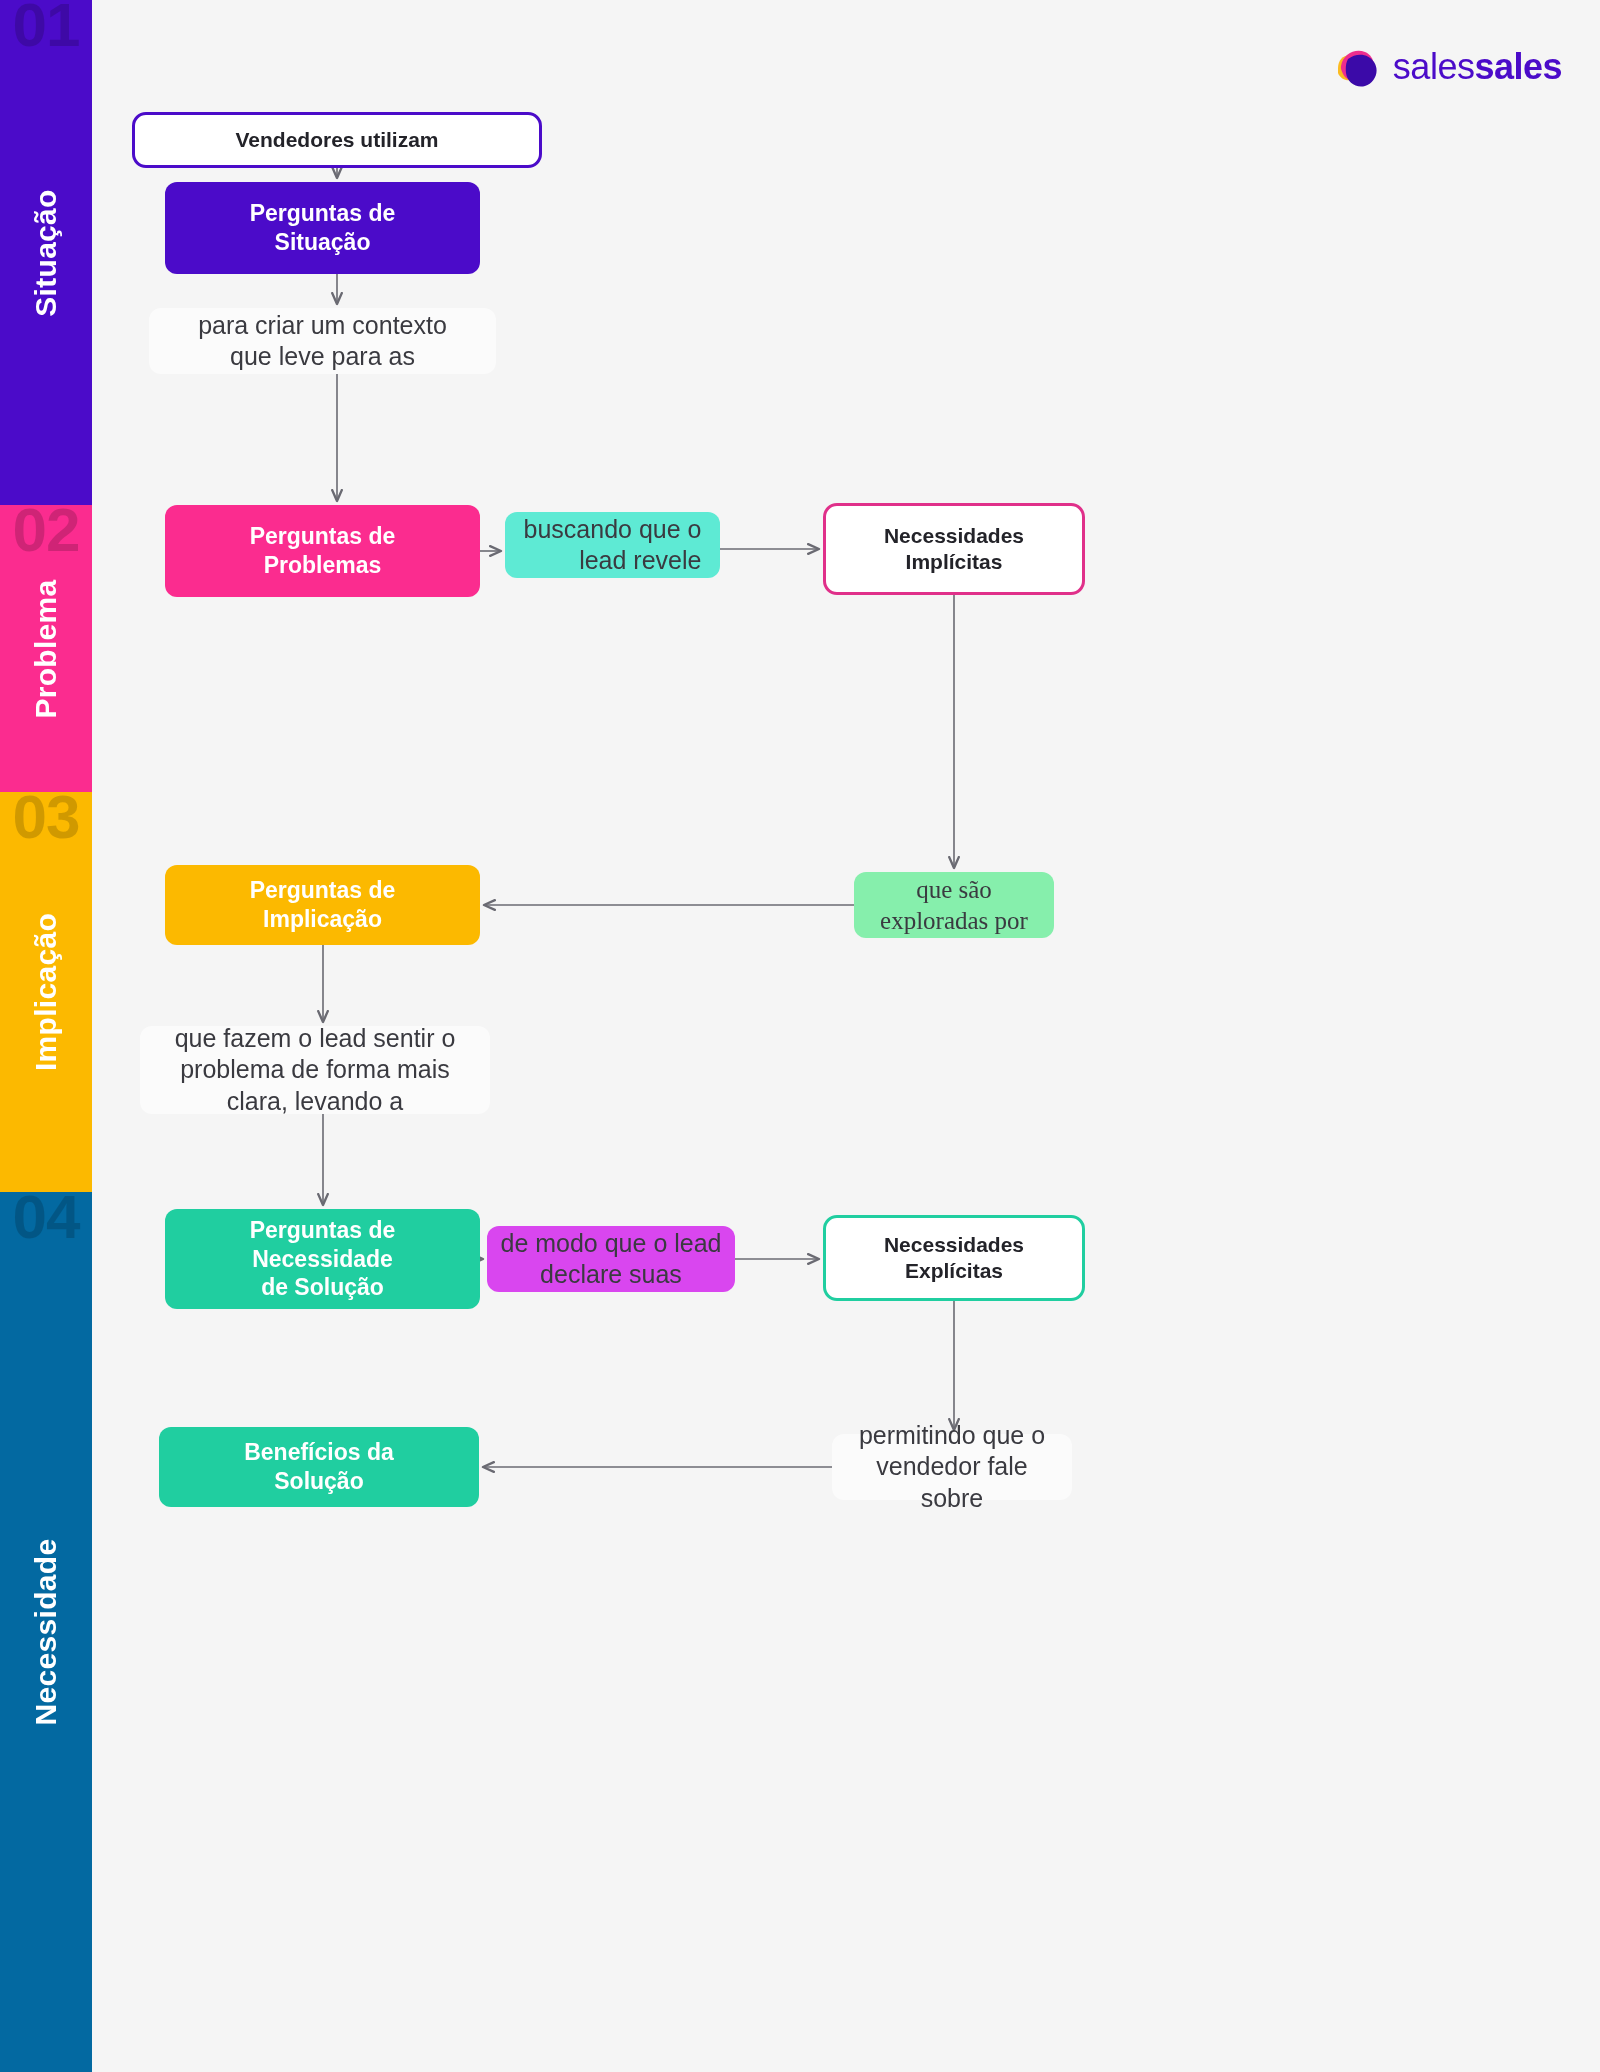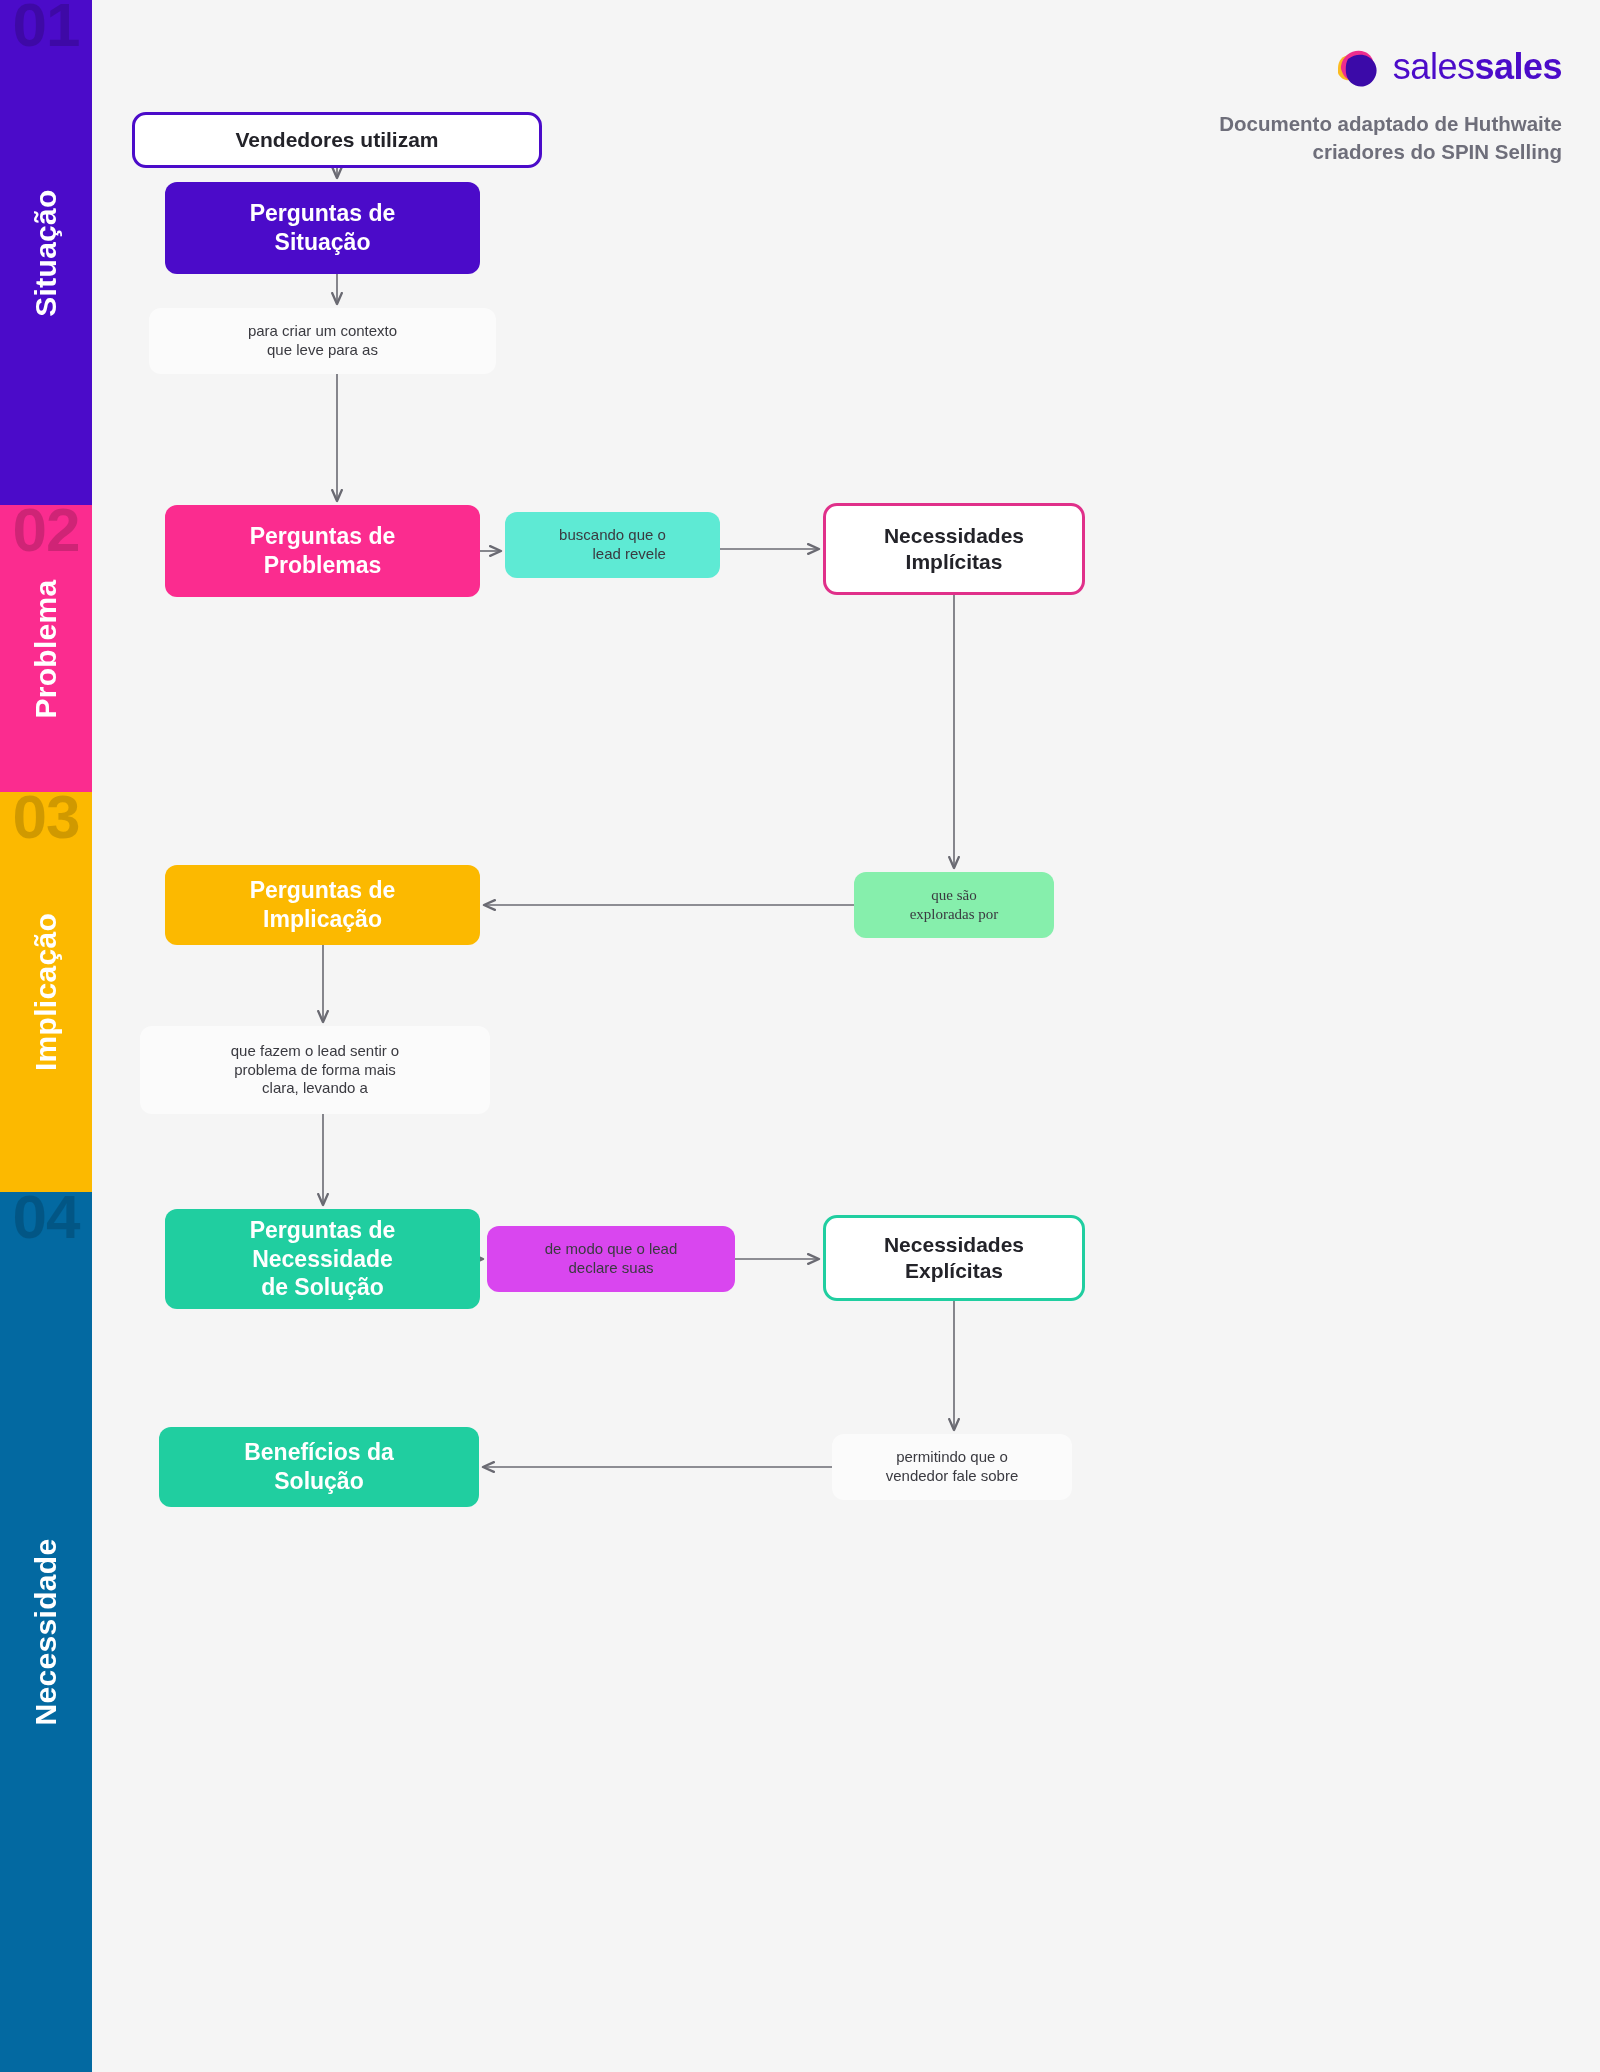--- a/index.html
+++ b/index.html
@@ -101,21 +101,21 @@
     color: #232329;
     font-weight: 700;
     font-size: 21px;
     border: 3px solid #4B0BC9;
   }
   .node.caption {
     border-radius: 12px;
     background: #fbfbfb;
     color: #3a3a40;
     font-weight: 400;
-    font-size: 15px;
+    font-size: 25px;
     padding: 6px 10px;
   }
 
   
   #wires { position: absolute; left: 0; top: 0; width: 1508px; height: 2072px; pointer-events: none; }
 </style>
 </head>
 <body>
 
 <div id="page">
@@ -143,22 +143,20 @@
 
     <div id="brand">
       <svg id="brand-mark" viewBox="0 0 46 42">
         <path d="M3 22 C3 12 11 7 18 10 C25 13 27 23 22 30 C17 37 6 35 3 27 Z" fill="#FBBB21"></path>
         <path d="M6 20 C8 8 20 2 30 6 C40 10 42 24 34 32 C26 40 12 36 8 28 C6.5 25 5.6 22.5 6 20 Z" fill="#ED2E8E"></path>
         <path d="M13 13 C22 6 34 8 39 16 C45 25 40 37 30 40 C21 42.5 12 36 11 27 C10.4 21.5 11 16.5 13 13 Z" fill="#3B0AA8"></path>
       </svg>
       <div id="brand-word"><span>sales</span><b>sales</b></div>
     </div>
 
-    <div id="doc-note">Documento adaptado de Huthwaite
-criadores do SPIN Selling</div>
 
     <svg id="wires">
       <defs>
         <marker id="arw" markerWidth="9" markerHeight="9" refX="7.4" refY="3.6" orient="auto">
           <path d="M0.6,0.6 L7.4,3.6 L0.6,6.6" fill="none" stroke="#6a6a72" stroke-width="1.5" stroke-linecap="round" stroke-linejoin="round"></path>
         </marker>
       </defs>
       <g stroke="#6a6a72" stroke-width="1.6" fill="none" marker-end="url(#arw)">
         <line x1="245" y1="168" x2="245" y2="178"></line>
         <line x1="245" y1="274" x2="245" y2="304"></line>

